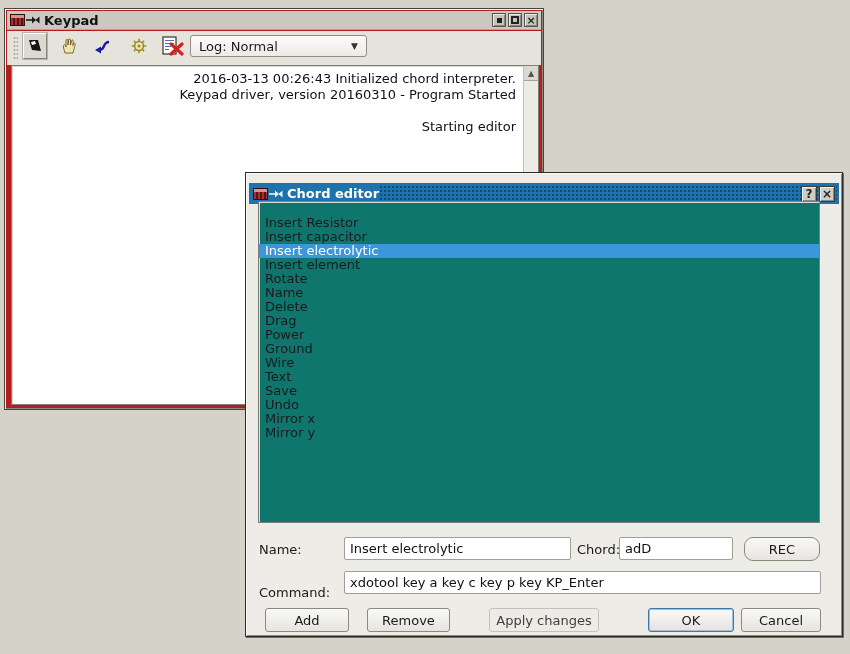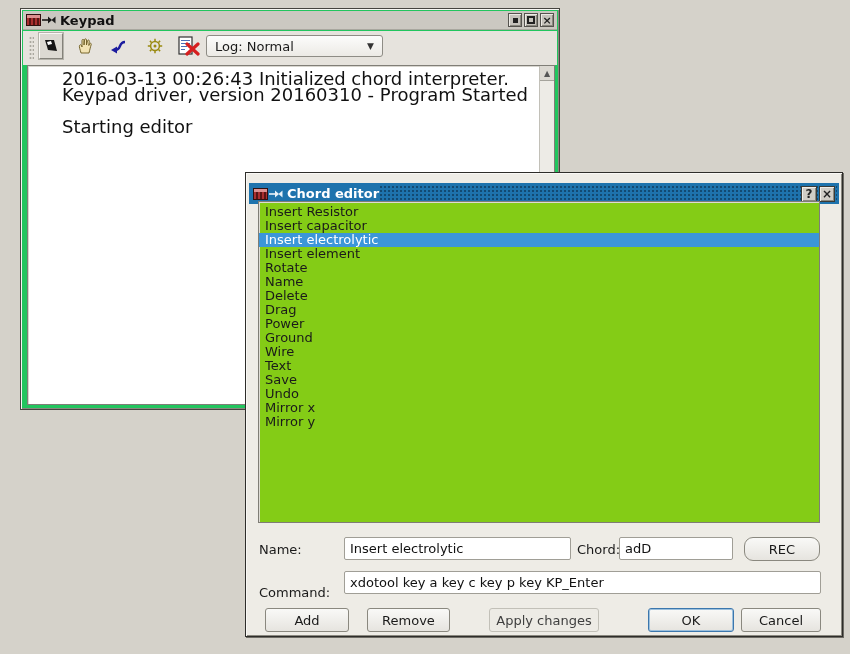--- a/index.html
+++ b/index.html
@@ -11,23 +11,24 @@
   html,body{margin:0;padding:0;}
   body{
     width:850px;height:654px;overflow:hidden;position:relative;
     background:var(--desktop-bg);
     font-family:"DejaVu Sans","Liberation Sans",sans-serif;
     font-size:13px;color:#1a1a1a;
   }
   .window{position:absolute;border:1px solid #45443f;}
   
   .keypad-win{
-    left:20px;top:8px;width:540px;height:402px;
-    background:#22c55e;
+    left:4px;top:8px;width:540px;height:402px;
+    background:#b91c1c;
     box-shadow:inset 1px 1px 0 #f7f6f3, inset -1px -1px 0 #8a887f;
+    text-align:right;
   }
   .kp-titlebar{
     position:absolute;left:2px;right:2px;top:2px;height:19px;
     background:#cbc8c1;
     display:flex;align-items:center;padding:0 3px;
     border-bottom:1px solid #a8a69e;
   }
   .title-text{font-weight:bold;font-size:13px;margin-left:4px;white-space:nowrap;}
   .kp-titlebar .title-text{color:#111;}
   .app-icon{
@@ -72,21 +73,21 @@
   }
   .combo-arrow{margin-left:auto;font-size:9px;color:#333;}
   
   .logarea{
     position:absolute;left:6px;top:56px;width:528px;height:340px;
     background:#fff;border:1px solid #807e77;
     box-shadow:inset 1px 1px 0 #d8d6cf;
   }
   .logtext{
     position:absolute;left:0;top:0;right:16px;bottom:0;
-    padding:5px 6px;white-space:pre;line-height:16px;font-size:18px;color:#111;
+    padding:5px 6px;white-space:pre;line-height:16px;font-size:13px;color:#111;
     overflow:hidden;
     margin-left:28px;
   }
   .vscroll{
     position:absolute;top:0;right:0;width:15px;bottom:0;
     background:#edebe6;border-left:1px solid #c2c0b8;
   }
   .scroll-up{
     height:15px;display:flex;align-items:center;justify-content:center;
     background:#dcd9d2;border-bottom:1px solid #a5a39c;
@@ -112,23 +113,23 @@
   .ce-titlebar .title-text{color:#fff;position:relative;}
   .ce-btns{margin-left:auto;display:flex;gap:2px;position:relative;}
   .ce-btn{
     width:16px;height:16px;display:flex;align-items:center;justify-content:center;
     background:#d0cdc6;border:1px solid #3a3a36;
     box-shadow:inset 1px 1px 0 #f0eee9, inset -1px -1px 0 #8a887f;
     font-size:12px;font-weight:bold;color:#222;line-height:1;cursor:default;
   }
   .listbox{
     position:absolute;left:12px;top:28px;width:562px;height:322px;
-    background:#84cc16;border:1px solid #7f7d76;
+    background:#0f766e;border:1px solid #7f7d76;
     box-shadow:inset 1px 1px 0 #dddbd4;
-    overflow:hidden;padding-top:3px;
+    overflow:hidden;padding-top:14px;
   }
   .list-item{
     height:14px;line-height:14px;padding-left:6px;font-size:13px;
     white-space:nowrap;cursor:default;
   }
   .list-item.selected{background:var(--selection);color:#fff;}
   .f-label{position:absolute;height:23px;line-height:23px;font-size:13px;}
   .f-input{
     position:absolute;height:23px;border:1px solid #a09e96;border-radius:2px;
     background:#fff;font-family:inherit;font-size:13px;color:#111;

